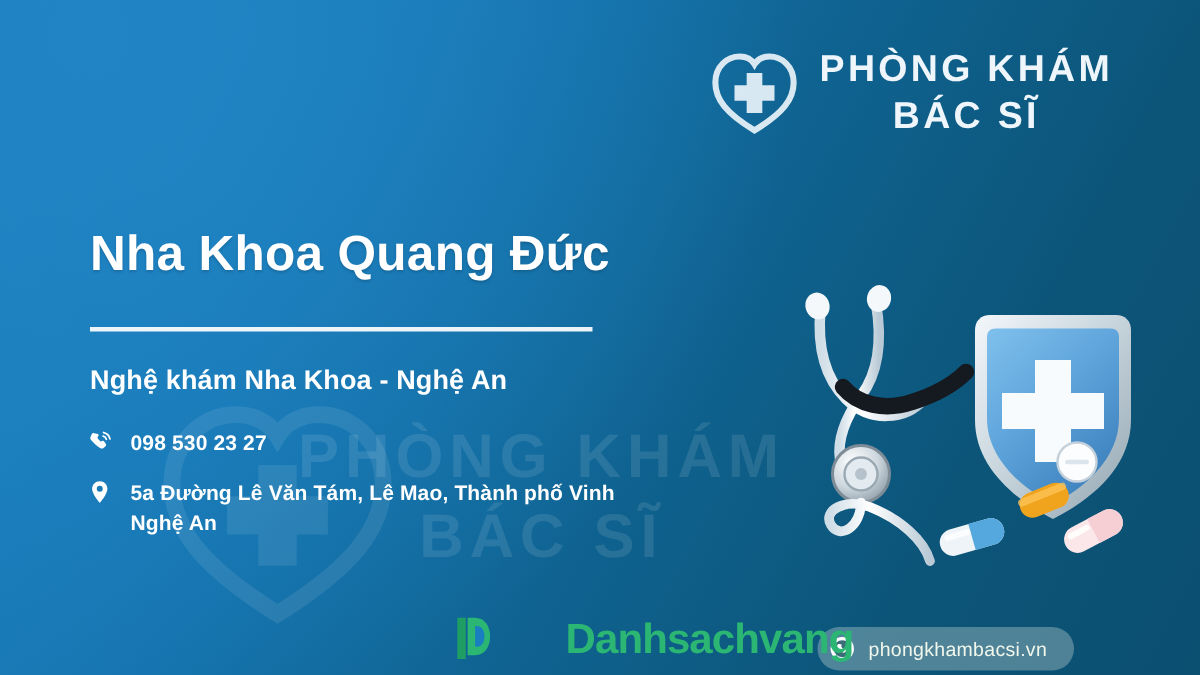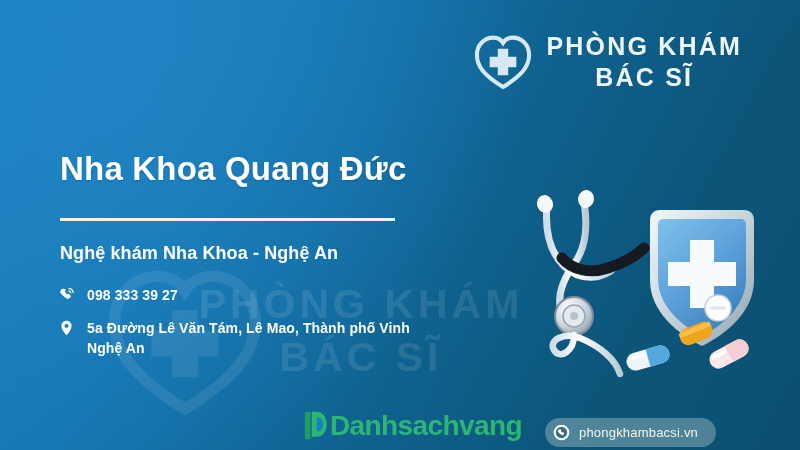--- a/index.html
+++ b/index.html
@@ -125,20 +125,21 @@
   .dsv {
     position:absolute;
     left:303px; top:409px;
     display:flex; align-items:center; gap:2px;
   }
   .dsv-mark { width:25px; height:33px; }
   .dsv-mark svg { width:100%; height:100%; display:block; }
   .dsv-tx {
     font-size:28px; font-weight:700; color:#2bb673;
     letter-spacing:-.6px;
+    margin-left:47px;
   }
 </style>
 </head>
 <body>
 
 <div class="card">
 
   <div class="wm-mark">
     <svg viewBox="0 0 100 100" aria-hidden="true">
       <path d="M50 92 C18 72 6 56 6 38 C6 20 19 9 33 9 C41 9 47 13 50 18 C53 13 59 9 67 9 C81 9 94 20 94 38 C94 56 82 72 50 92 Z" fill="none" stroke="#ffffff" stroke-width="7"></path>
@@ -171,21 +172,21 @@
   <div class="subtitle">Nghệ khám Nha Khoa - Nghệ An</div>
 
   <div class="info-row info-phone">
     <span class="info-ic">
       <svg viewBox="0 0 24 24" aria-hidden="true">
         <path d="M6.6 3.2 C5.6 3 4.7 3.6 4.3 4.5 L3.3 6.8 C2.9 7.7 3.1 8.8 3.8 9.6 C6.3 12.6 9.3 15.3 12.7 17.3 C13.6 17.9 14.8 17.8 15.6 17.1 L17.4 15.5 C18.1 14.9 18.2 13.9 17.7 13.1 L16.4 11.2 C15.9 10.5 15 10.2 14.2 10.5 L12.9 11 C11.6 9.9 10.5 8.6 9.7 7.2 L10.5 6.1 C11 5.4 11 4.5 10.4 3.9 Z" fill="#ffffff"></path>
         <path d="M15.6 2.6 a7.6 7.6 0 0 1 6 6" fill="none" stroke="#ffffff" stroke-width="1.7" stroke-linecap="round"></path>
         <path d="M15.2 6.1 a4 4 0 0 1 3 3" fill="none" stroke="#ffffff" stroke-width="1.7" stroke-linecap="round"></path>
       </svg>
     </span>
-    <span class="info-tx">098 333 39 27</span>
+    <span class="info-tx">098 530 23 27</span>
   </div>
 
   <div class="info-row info-addr">
     <span class="info-ic">
       <svg viewBox="0 0 24 24" aria-hidden="true">
         <path d="M12 1.8 C8 1.8 4.8 5 4.8 9 C4.8 14.4 12 22.2 12 22.2 C12 22.2 19.2 14.4 19.2 9 C19.2 5 16 1.8 12 1.8 Z" fill="#ffffff"></path>
         <circle cx="12" cy="9" r="2.8" fill="#1a7ab5"></circle>
       </svg>
     </span>
     <span class="info-tx">5a Đường Lê Văn Tám,  Lê Mao,  Thành phố Vinh

